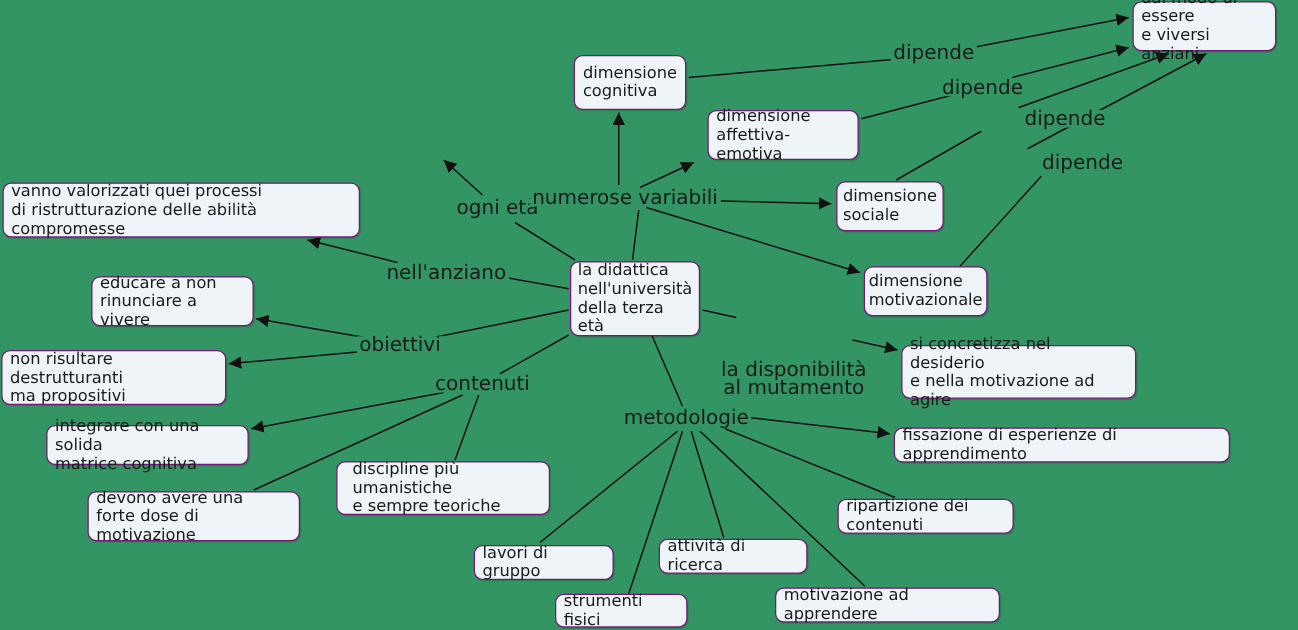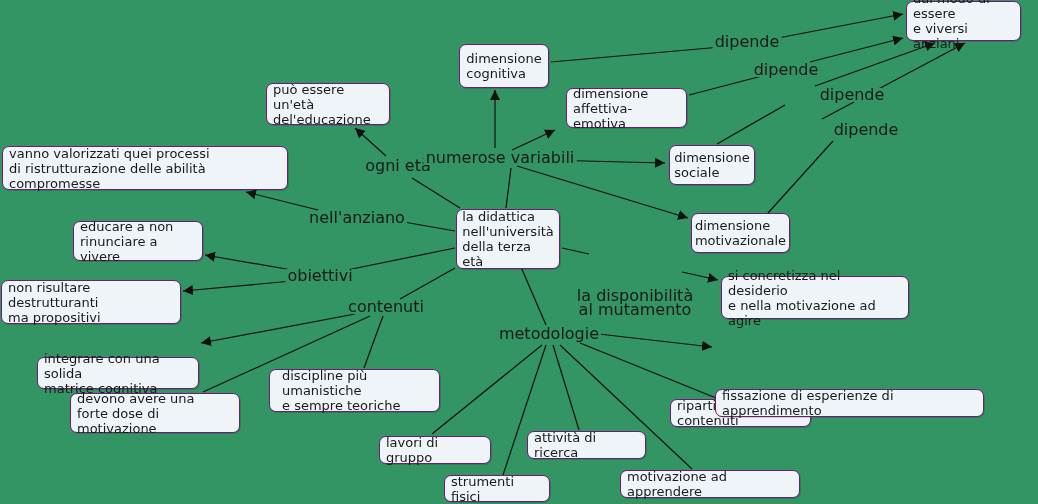--- a/index.html
+++ b/index.html
@@ -82,40 +82,38 @@
       <line x1="717" y1="144" x2="785" y2="105"></line>
       <line x1="815" y1="86" x2="935" y2="43" marker-end="url(#arrow)"></line>
       <line x1="768" y1="213" x2="833" y2="141"></line>
       <line x1="822" y1="119" x2="965" y2="43" marker-end="url(#arrow)"></line>
     </g>
   </svg>
 
   <div class="node" style="left:456px;top:209px;width:104px;height:60px;">la didattica
 nell'università
 della terza età</div>
-  <div class="node" style="left:266px;top:83px;width:124px;height:42px;">può essere un'età
-del'educazione</div>
   <div class="node" style="left:2px;top:146px;width:286px;height:44px;">vanno valorizzati quei processi
 di ristrutturazione delle abilità compromesse</div>
   <div class="node" style="left:73px;top:221px;width:130px;height:40px;">educare a non
 rinunciare a vivere</div>
   <div class="node" style="left:1px;top:280px;width:180px;height:44px;">non risultare destrutturanti
 ma propositivi</div>
-  <div class="node" style="left:37px;top:340px;width:162px;height:32px;margin-top:17px;">integrare con una solida
+  <div class="node" style="left:37px;top:340px;width:162px;height:32px;">integrare con una solida
 matrice cognitiva</div>
   <div class="node" style="left:70px;top:393px;width:170px;height:40px;">devono avere una
 forte dose di motivazione</div>
   <div class="node" style="left:269px;top:369px;width:171px;height:43px;padding-left:12px;">discipline più umanistiche
 e sempre teoriche</div>
   <div class="node" style="left:379px;top:436px;width:112px;height:28px;">lavori di gruppo</div>
   <div class="node" style="left:444px;top:475px;width:106px;height:27px;">strumenti fisici</div>
   <div class="node" style="left:527px;top:431px;width:119px;height:28px;">attività di ricerca</div>
   <div class="node" style="left:620px;top:470px;width:180px;height:28px;">motivazione ad apprendere</div>
   <div class="node" style="left:670px;top:399px;width:141px;height:28px;">ripartizione dei contenuti</div>
-  <div class="node" style="left:715px;top:342px;width:269px;height:28px;margin-top:47px;">fissazione di esperienze di apprendimento</div>
+  <div class="node" style="left:715px;top:342px;width:269px;height:28px;">fissazione di esperienze di apprendimento</div>
   <div class="node" style="left:721px;top:276px;width:188px;height:43px;">si concretizza nel desiderio
 e nella motivazione ad agire</div>
   <div class="node" style="left:459px;top:44px;width:90px;height:44px;">dimensione
 cognitiva</div>
   <div class="node" style="left:566px;top:88px;width:121px;height:40px;">dimensione
 affettiva-emotiva</div>
   <div class="node" style="left:669px;top:145px;width:86px;height:40px;">dimensione
 sociale</div>
   <div class="node" style="left:691px;top:213px;width:99px;height:40px;">dimensione
 motivazionale</div>

